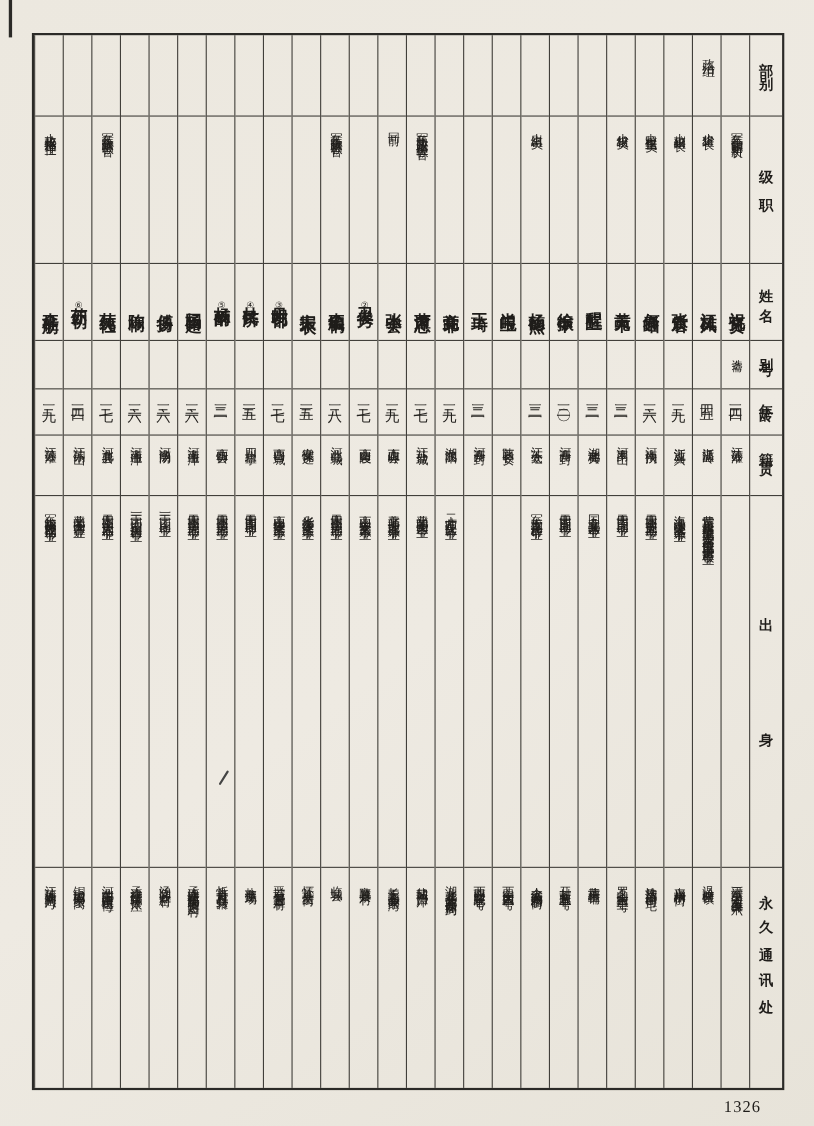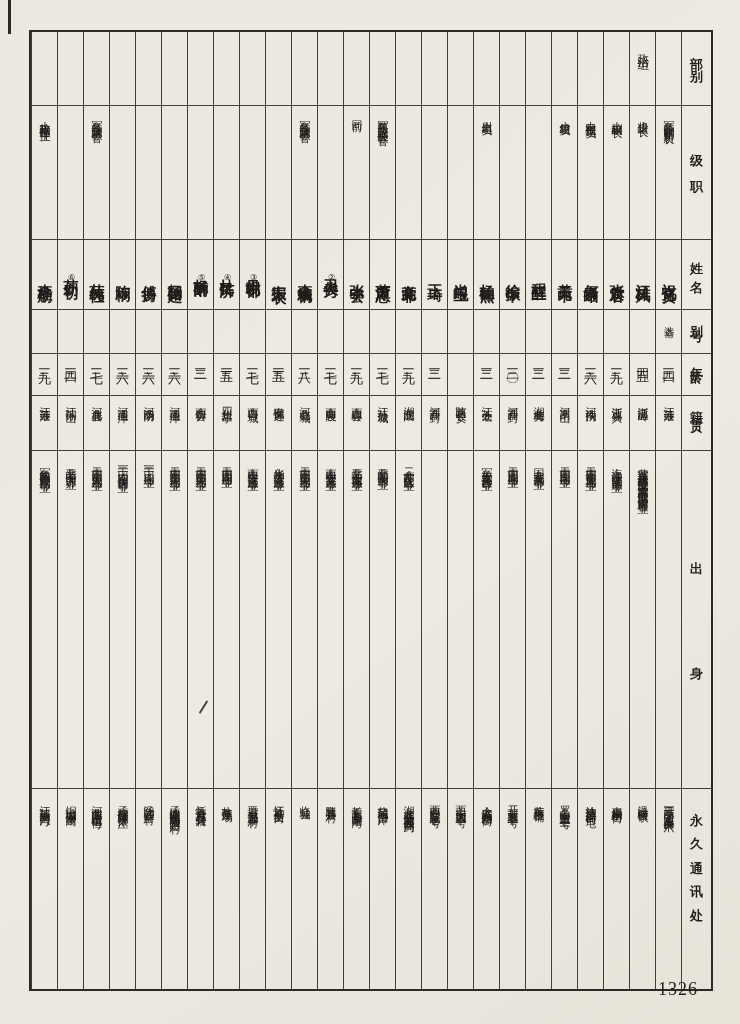--- a/index.html
+++ b/index.html
@@ -39,21 +39,21 @@
   
   .hcell .vtext{ font-size:13px; font-weight:bold; }
   .h-dept  .vtext{ letter-spacing:14px; margin-top:14px; }
   .h-rank  .vtext{ letter-spacing:26px; margin-top:38px; }
   .h-name  .vtext{ letter-spacing:18px; margin-top:12px; }
   .h-alias .vtext{ letter-spacing:5px;  margin-top:5px; }
   .h-age   .vtext{ letter-spacing:3px;  margin-top:3px; }
   .h-native .vtext{ letter-spacing:9px; margin-top:5px; }
   .h-origin .vtext{ letter-spacing:105px; margin-top:100px; }
   .h-addr  .vtext{ letter-spacing:24px; margin-top:13px; }
-  .page-number { position:absolute; left:658px; top:979px; font-size:18px; letter-spacing:1px; }
+  .page-number { position:absolute; left:658px; top:999px; font-size:15px; letter-spacing:1px; }
   .stray { position:absolute; left:196px; top:706px; width:15px; height:2px; background:#444; transform:rotate(-58deg); border-radius:2px; }
   .edge-artifact { position:absolute; left:8px; top:0; width:3px; height:34px; background:#2b2a27; }
 </style>
 </head>
 <body>
 
 <div class="page">
   <div class="edge-artifact"></div>
 
   <div class="ptable">

